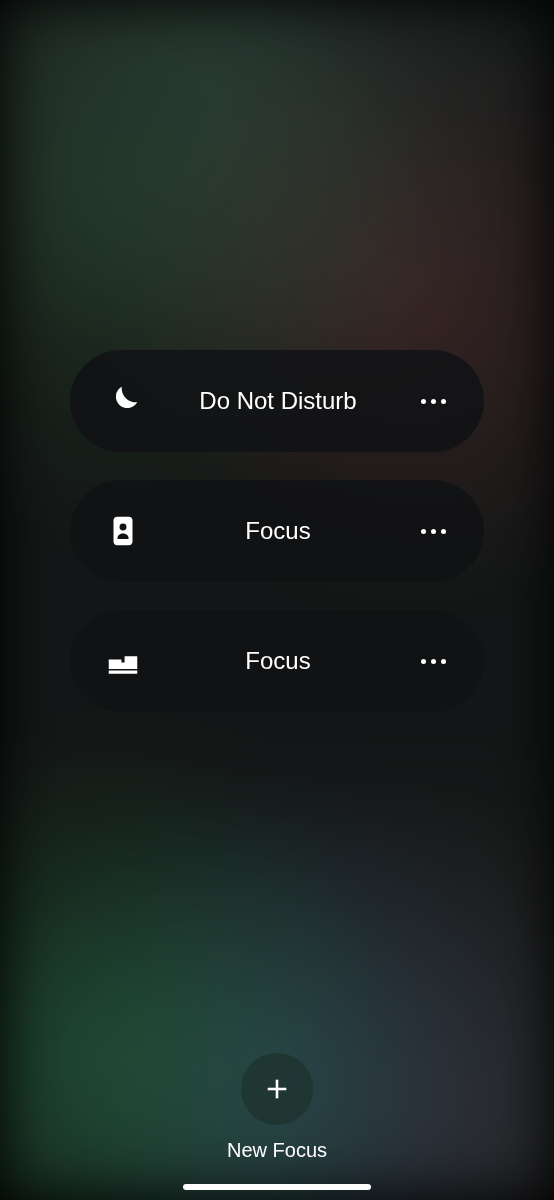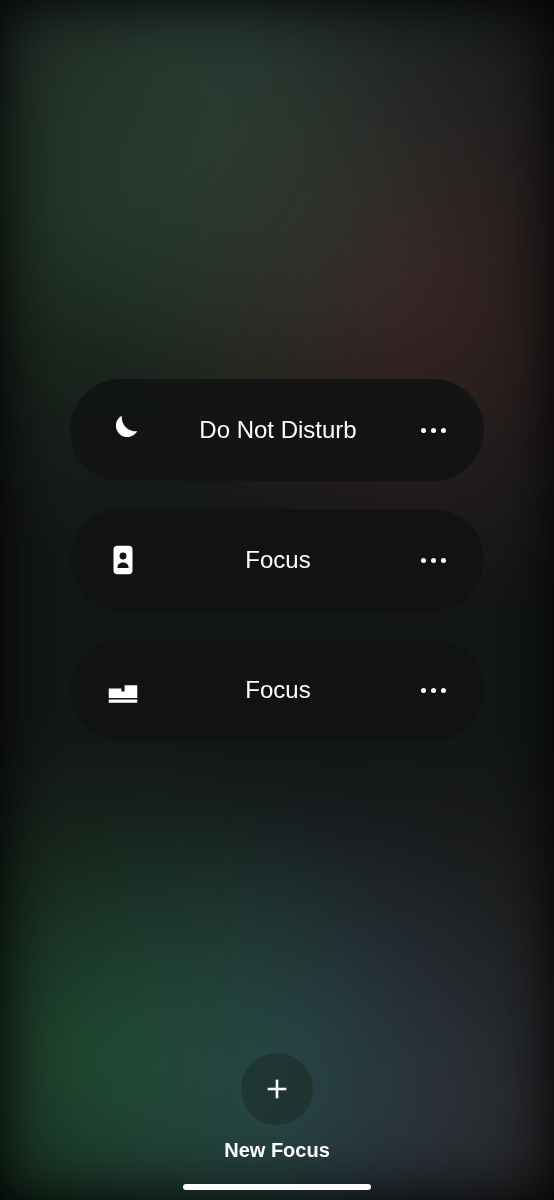--- a/index.html
+++ b/index.html
@@ -43,21 +43,20 @@
   }
   .focus-list {
     position: absolute;
     top: 350px;
     left: 0;
     right: 0;
     display: flex;
     flex-direction: column;
     gap: 28px;
     padding: 0 70px;
-    margin-top: 29px;
   }
   .focus-item {
     background: rgba(16,18,20,0.85);
     border-radius: 60px;
     height: 102px;
     display: flex;
     align-items: center;
     justify-content: space-between;
     padding: 0 30px 0 32px;
     cursor: pointer;
@@ -118,21 +117,21 @@
   }
   .new-focus-button svg {
     width: 28px;
     height: 28px;
     stroke: #fff;
     stroke-width: 2.2;
   }
   .new-focus-label {
     color: #fff;
     font-size: 20px;
-    font-weight: 700;
+    font-weight: 400;
   }
 
   .home-indicator {
     position: absolute;
     bottom: 10px;
     left: 50%;
     transform: translateX(-50%);
     width: 188px;
     height: 6px;
     border-radius: 3px;

